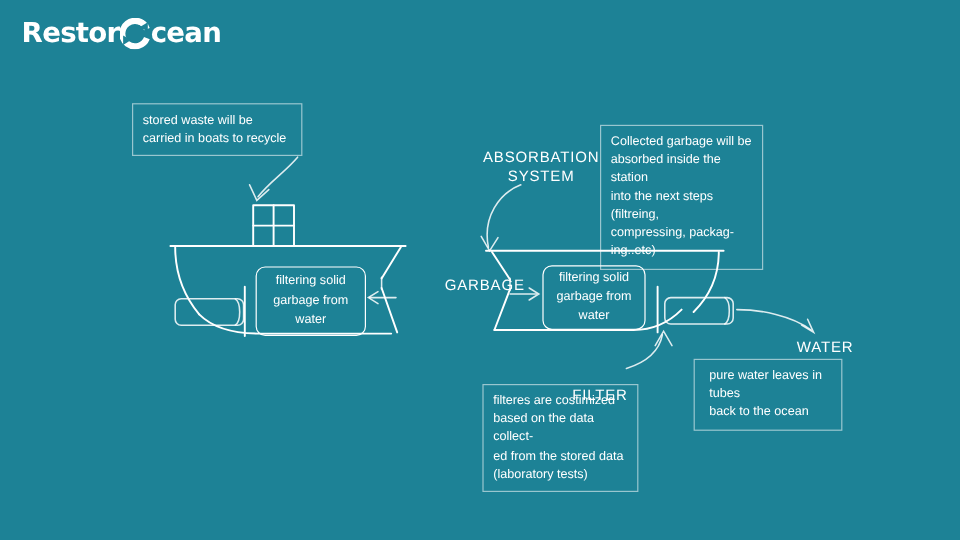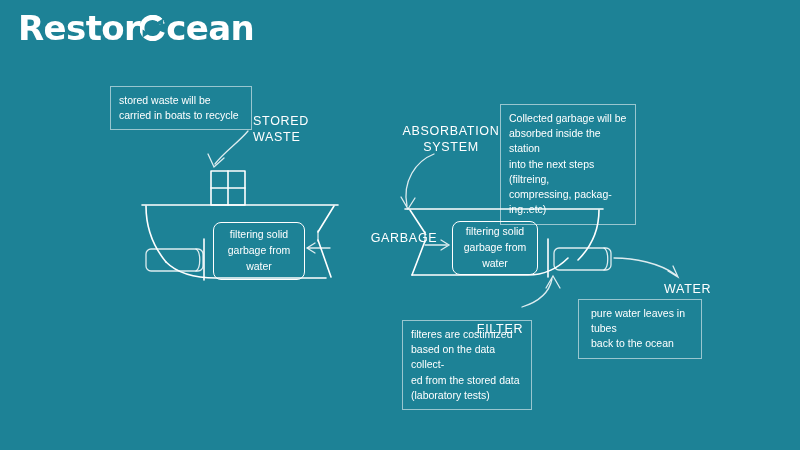--- a/index.html
+++ b/index.html
@@ -18,21 +18,21 @@
   #logo {
     position: absolute;
     left: 18px; top: 8px;
     height: 40px;
     display: flex;
     align-items: center;
   }
   #logo .word {
     font-family: "DejaVu Sans", sans-serif;
     font-weight: bold;
-    font-size: 34px;
+    font-size: 23px;
     letter-spacing: -0.6px;
     color: #ffffff;
     line-height: 1;
     display: flex;
     align-items: center;
   }
   #logo .recycle-o {
     display: inline-flex;
     width: 26px; height: 26px;
     position: relative;
@@ -131,21 +131,20 @@
 carried in boats to recycle</div>
 
   <div class="callout" style="left:402px; top:320px; width:130px;">filteres are costimized
 based on the data collect-
 ed from the stored data
 (laboratory tests)</div>
 
   <div class="callout" style="left:578px; top:299px; width:124px;padding-left:12px;">pure water leaves in tubes
 back to the ocean</div>
 
-  <div class="caps" style="left:253px; top:114px; width:100px; text-align:left;">STORED WASTE</div>
 
   <div class="caps" style="left:396px; top:124px; width:110px;">ABSORBATION
 SYSTEM</div>
 
   <div class="caps" style="left:336px; top:231px; width:74px;margin-left:31px;">GARBAGE</div>
 
   <div class="caps" style="left:470px; top:306px; width:60px;margin-top:16px;">FILTER</div>
 
   <div class="caps" style="left:664px; top:282px; width:60px; text-align:left;">WATER</div>
 

